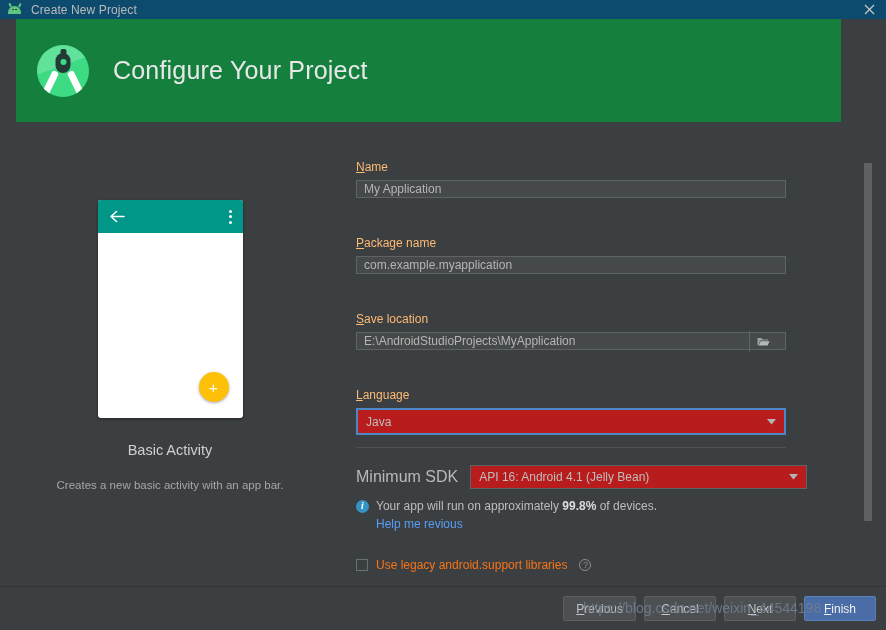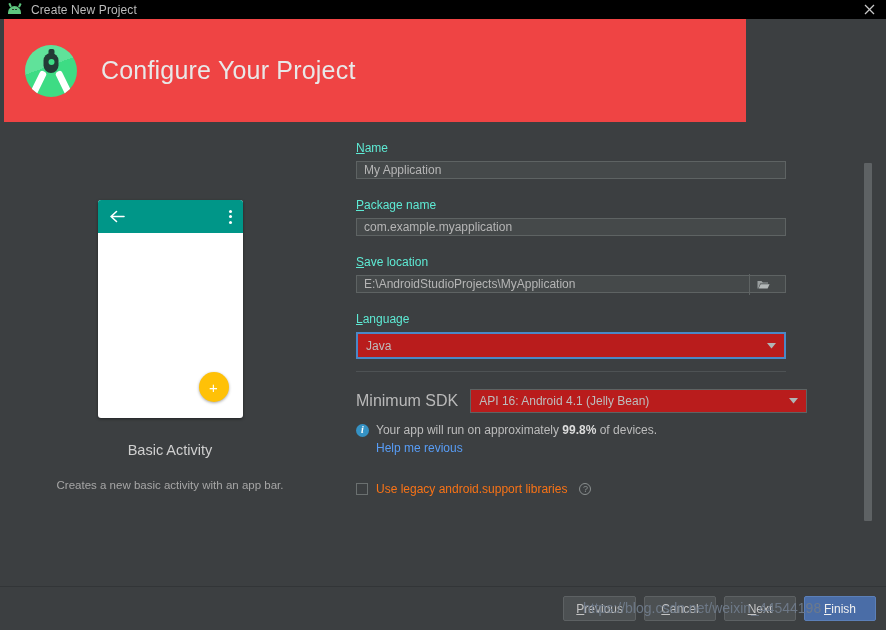--- a/index.html
+++ b/index.html
@@ -12,21 +12,21 @@
   #app {
     position: relative;
     width: 886px; height: 630px;
     background: #3c3f41;
   }
 
   
   .titlebar {
     position: absolute; top: 0; left: 0;
     width: 886px; height: 19px;
-    background: #000000;
+    background: #0c4a6e;
     display: flex; align-items: center;
   }
   .titlebar-icon {
     width: 16px; height: 16px; margin-left: 7px; margin-right: 8px;
     position: relative;
   }
   .bugdroid {
     position: absolute; left: 1px; top: 4px;
     width: 13px; height: 8px;
     background: #5ec67f;
@@ -51,23 +51,23 @@
   .titlebar-close {
     position: absolute; right: 0; top: 0;
     width: 34px; height: 19px;
     display: flex; align-items: center; justify-content: center;
     cursor: default;
   }
   .titlebar-close svg { display: block; }
 
   
   .header {
-    position: absolute; top: 19px; left: 4px;
-    width: 742px; height: 103px;
-    background: #ef4444;
+    position: absolute; top: 19px; left: 16px;
+    width: 825px; height: 103px;
+    background: #15803d;
     display: flex; align-items: center;
   }
   .logo {
     width: 52px; height: 52px; margin-left: 21px;
     border-radius: 50%;
     background: #3ddc84;
     position: relative; overflow: hidden;
     flex: none;
   }
   .logo .shade {
@@ -155,22 +155,22 @@
     margin-top: 21px;
     font-size: 11.5px; color: #a6a6a6;
   }
 
   
   .form {
     position: absolute; left: 356px; top: 0;
     width: 470px;
   }
   .field-label {
-    font-size: 12px; color: #5eead4;
-    margin-top: 19px; margin-bottom: 6px;
+    font-size: 12px; color: #fdba74;
+    margin-top: 38px; margin-bottom: 6px;
   }
   .field-label .mn { text-decoration: underline; }
   .text-input {
     width: 430px; height: 18px;
     background: #45494a;
     border: 1px solid #5e6363;
     color: #b5b5b5; font-size: 12px;
     padding: 0 7px;
     display: flex; align-items: center;
     font-family: "Liberation Sans", sans-serif;

